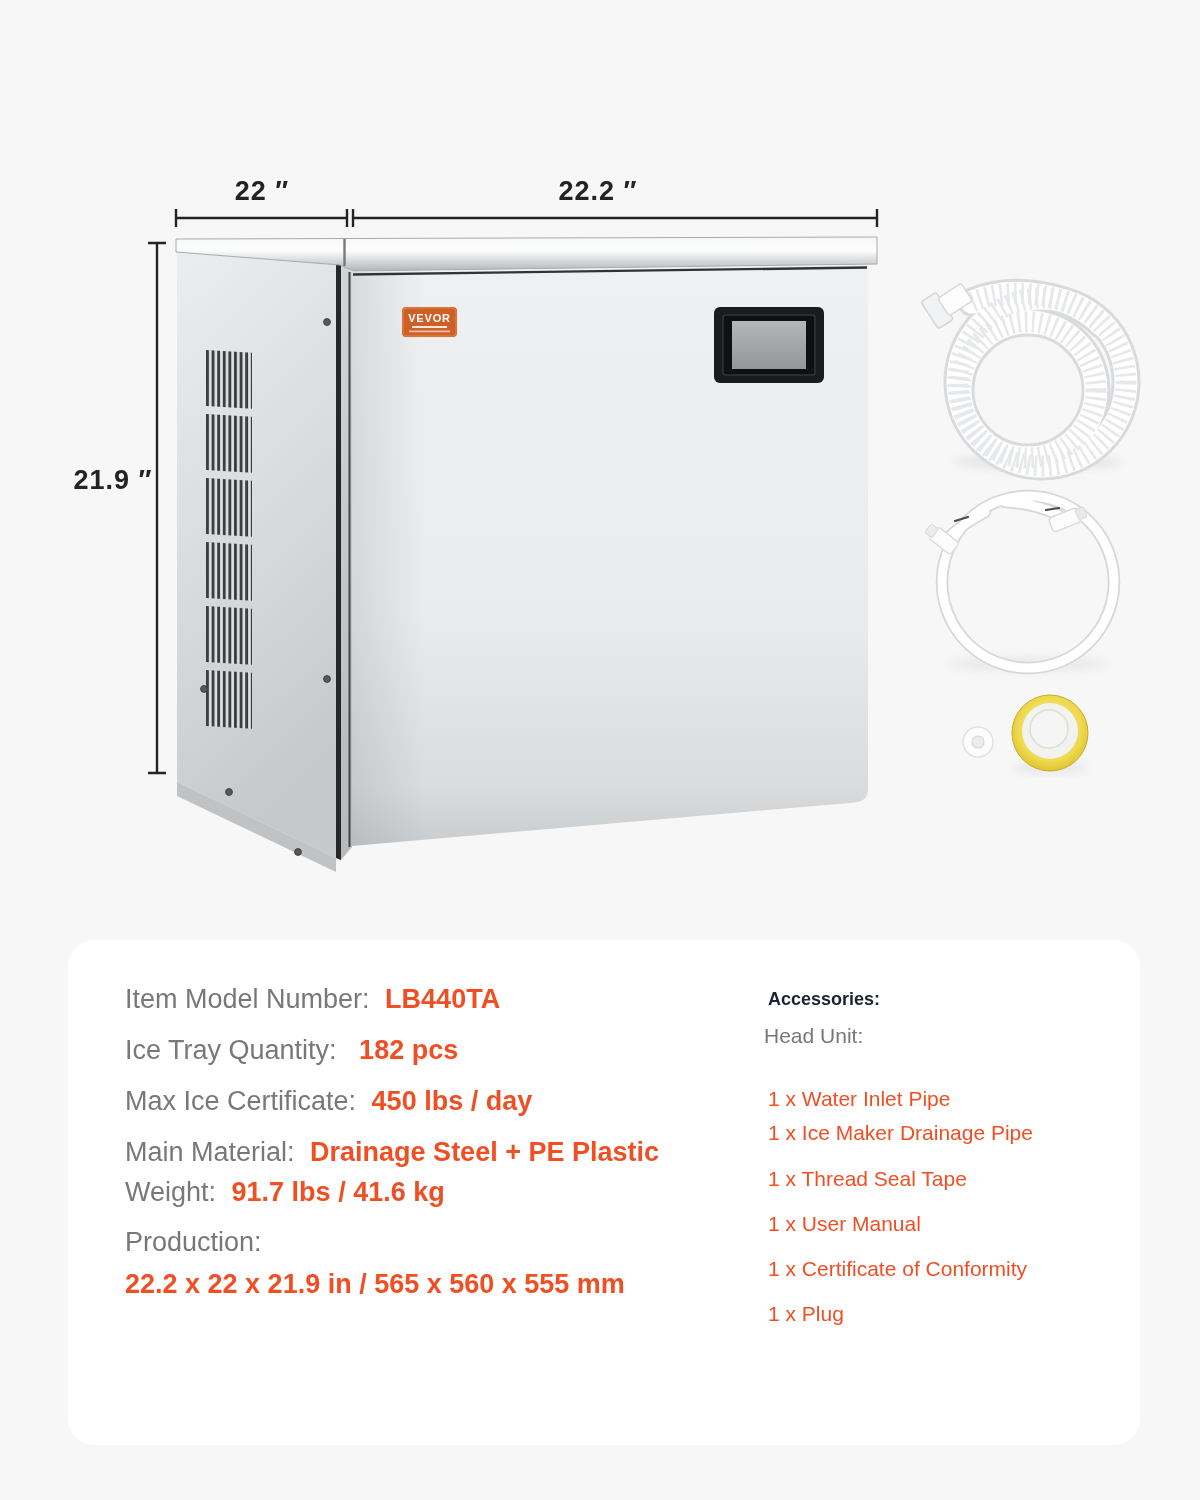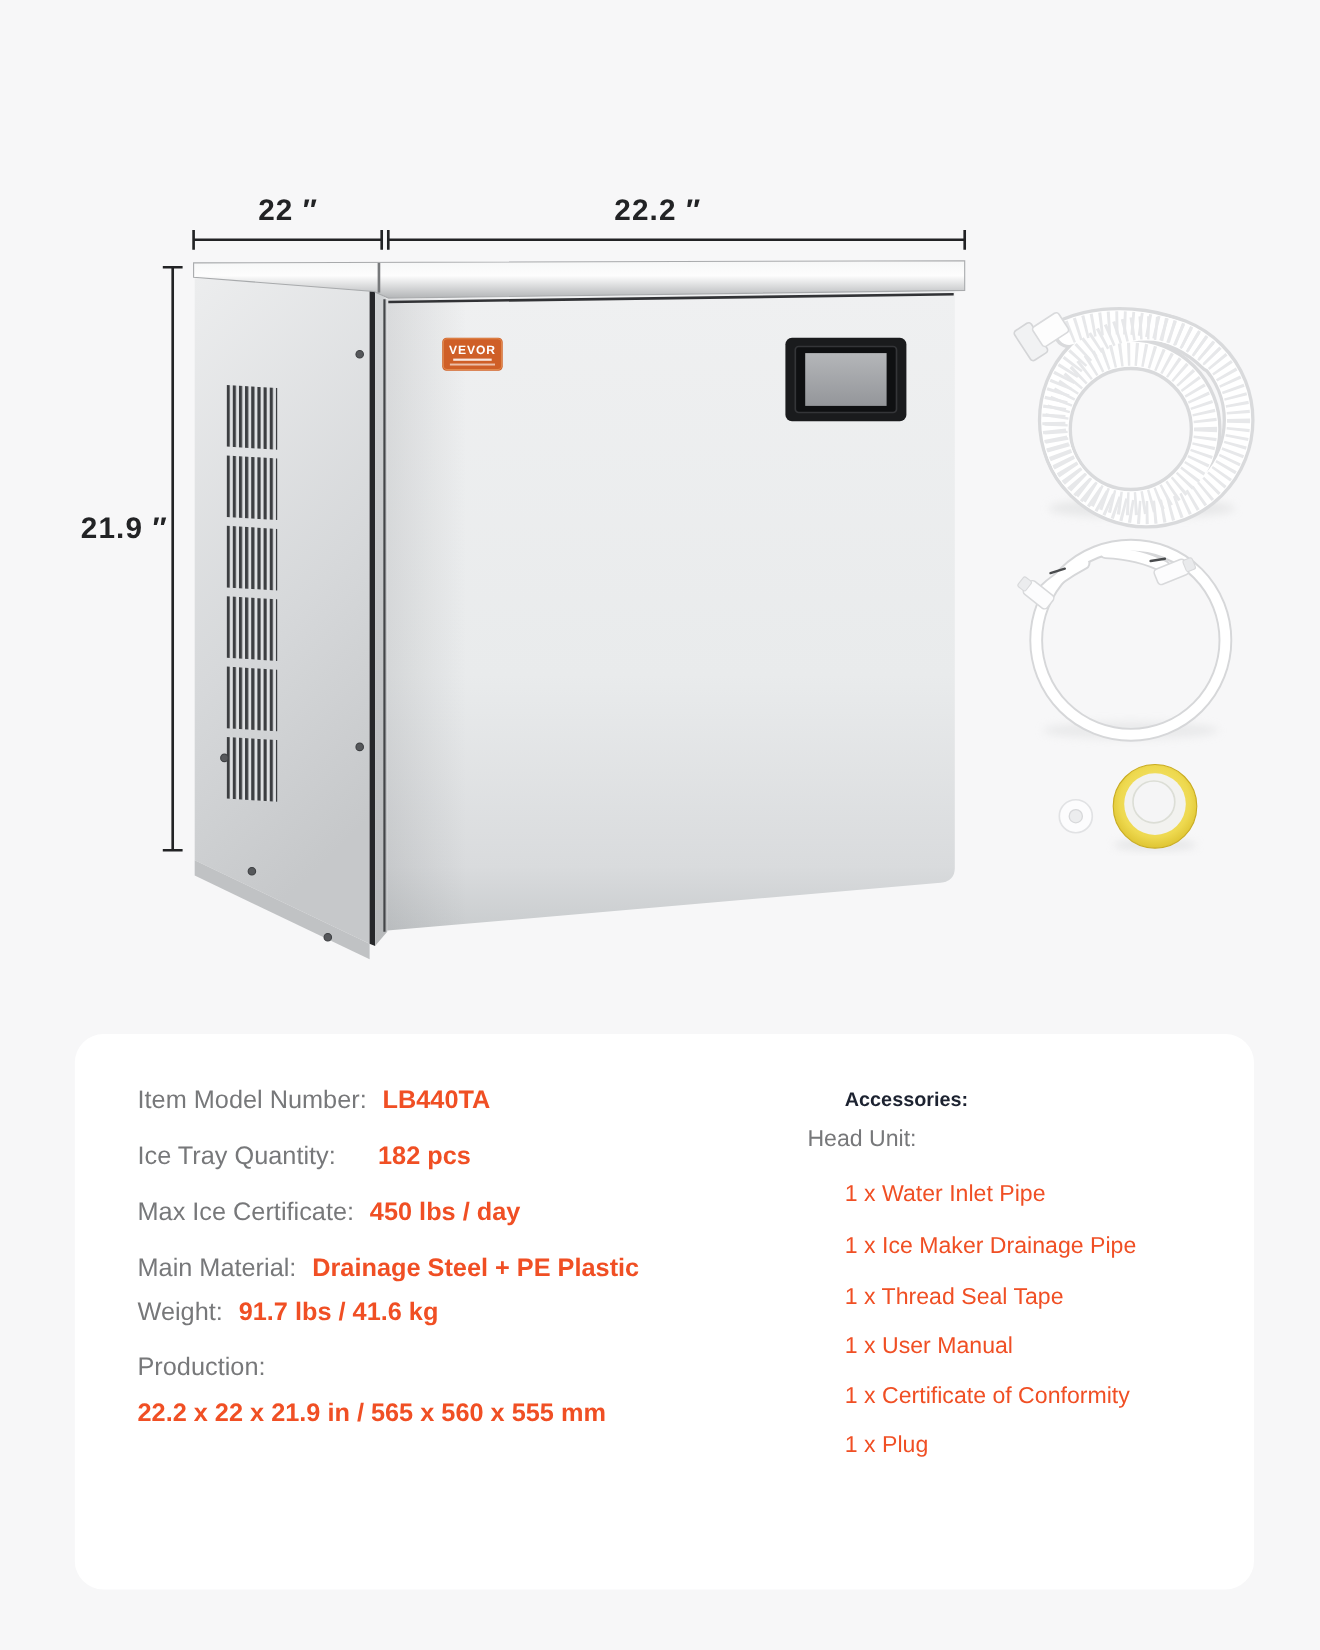--- a/index.html
+++ b/index.html
@@ -13,31 +13,31 @@
   svg text{font-family:"Liberation Sans","DejaVu Sans",sans-serif;}
   .dim-label{font-size:27px;font-weight:bold;fill:#222325;letter-spacing:1px;}
 
   
   .spec-card{
     position:absolute;left:68px;top:940px;width:1072px;height:505px;
     background:#ffffff;border-radius:26px;
   }
   .spec-row{
     position:absolute;left:57px;white-space:nowrap;
-    font-size:23px;line-height:26px;
+    font-size:27px;line-height:26px;
   }
   .spec-label{color:#77787a;}
   .spec-value{color:#f04f24;font-weight:bold;margin-left:8px;}
   .spec-value.no-label{margin-left:0;text-align:right;}
   .acc-heading{
     position:absolute;left:700px;white-space:nowrap;
     font-size:18px;font-weight:bold;color:#1c2230;line-height:26px;
   }
   .acc-subheading{
-    position:absolute;left:666px;white-space:nowrap;
+    position:absolute;left:696px;white-space:nowrap;
     font-size:21px;color:#77787a;line-height:26px;
   }
   .acc-item{
     position:absolute;left:700px;white-space:nowrap;
     font-size:21px;color:#f04f24;line-height:26px;
   }
 </style>
 </head>
 <body>
 
@@ -225,21 +225,21 @@
 
   
   <div class="spec-card">
 
     <div class="spec-row" style="top:46px">
       <span class="spec-label">Item Model Number:</span>
       <span class="spec-value">LB440TA</span>
     </div>
     <div class="spec-row" style="top:97px">
       <span class="spec-label">Ice Tray Quantity:</span>
-      <span class="spec-value" style="margin-left:32px">182 pcs</span>
+      <span class="spec-value" style="margin-left:15px">182 pcs</span>
     </div>
     <div class="spec-row" style="top:148px">
       <span class="spec-label">Max Ice Certificate:</span>
       <span class="spec-value">450 lbs / day</span>
     </div>
     <div class="spec-row" style="top:199px">
       <span class="spec-label">Main Material:</span>
       <span class="spec-value">Drainage Steel + PE Plastic</span>
     </div>
     <div class="spec-row" style="top:239px">
@@ -248,21 +248,21 @@
     </div>
     <div class="spec-row" style="top:289px">
       <span class="spec-label">Production:</span>
     </div>
     <div class="spec-row" style="top:331px">
       <span class="spec-value no-label">22.2 x 22 x 21.9 in / 565 x 560 x 555 mm</span>
     </div>
 
     <div class="acc-heading" style="top:46px">Accessories:</div>
     <div class="acc-subheading" style="top:83px">Head Unit:</div>
-    <div class="acc-item" style="top:133px">1 x Water Inlet Pipe</div>
+    <div class="acc-item" style="top:146px">1 x Water Inlet Pipe</div>
     <div class="acc-item" style="top:180px">1 x Ice Maker Drainage Pipe</div>
     <div class="acc-item" style="top:226px">1 x Thread Seal Tape</div>
     <div class="acc-item" style="top:271px">1 x User Manual</div>
     <div class="acc-item" style="top:316px">1 x Certificate of Conformity</div>
     <div class="acc-item" style="top:361px">1 x Plug</div>
   </div>
 
 </div>
 
 </body></html>

